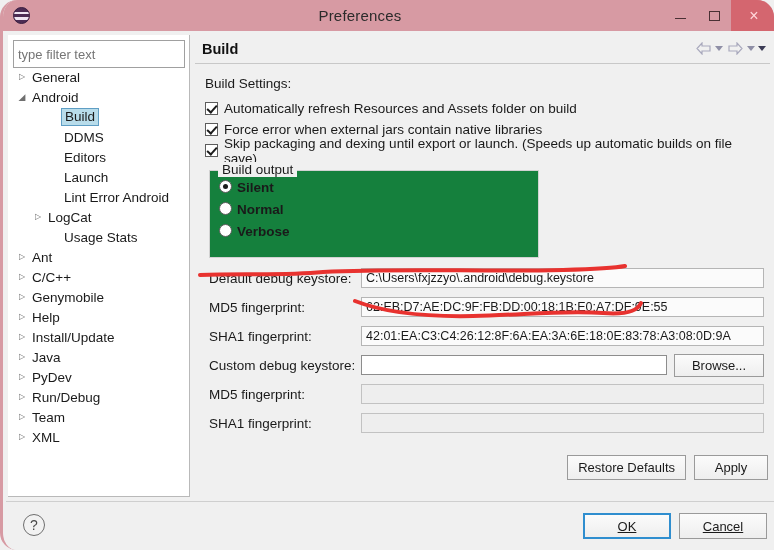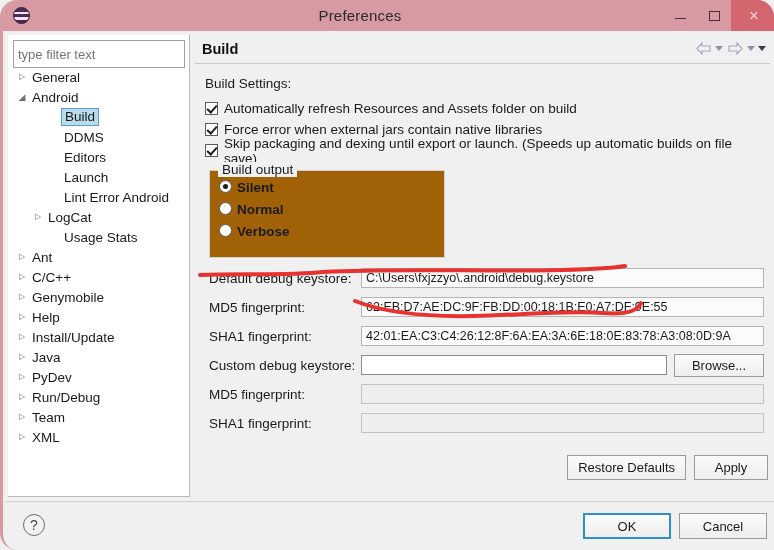--- a/index.html
+++ b/index.html
@@ -164,23 +164,23 @@
     left: 3px; top: 0px; width: 4px; height: 8px;
     border: solid #1c1c1c; border-width: 0 2px 2px 0;
     transform: rotate(42deg);
   }
   .cbrow span { font-size: 13.5px; }
 
   
   #group-build-output {
     position: relative;
     margin: 9px 0 0 6px;
-    width: 236px; height: 88px;
+    width: 330px; height: 88px;
     border: 1px solid #d2d2d2;
-    background: #a16207;
+    background: #15803d;
   }
   #group-legend {
     position: absolute; left: 8px; top: -9px;
     background: #f0f0f0; padding: 0 4px;
     font-size: 13.5px; color: #1a1a1a;
   }
   .rbrow { display: flex; height: 22px; margin-left: 9px; font-weight: bold; }
   .rbrow:first-of-type { margin-top: 9px; }
   .rbox {
     width: 13px; height: 13px; flex: none; border-radius: 50%;
@@ -252,21 +252,21 @@
   }
   #dialog-buttons {
     position: absolute; right: 10px; top: 11px;
     display: flex; gap: 8px;
   }
   .dbtn {
     width: 88px; height: 26px;
     border: 1px solid #9a9a9a;
     background: linear-gradient(#fbfbfb,#eeeeee);
     font-size: 13px; color: #1a1a1a;
-    display: flex; align-items: center; justify-content: center;
+    display: flex; align-items: center; justify-content: center; text-decoration: underline;
   }
   .dbtn.default { border: 2px solid #2f8ecf; }
 
   
   #annotations {
     position: absolute; left: 0; top: 0;
     width: 774px; height: 550px;
     pointer-events: none;
   }
 </style>

